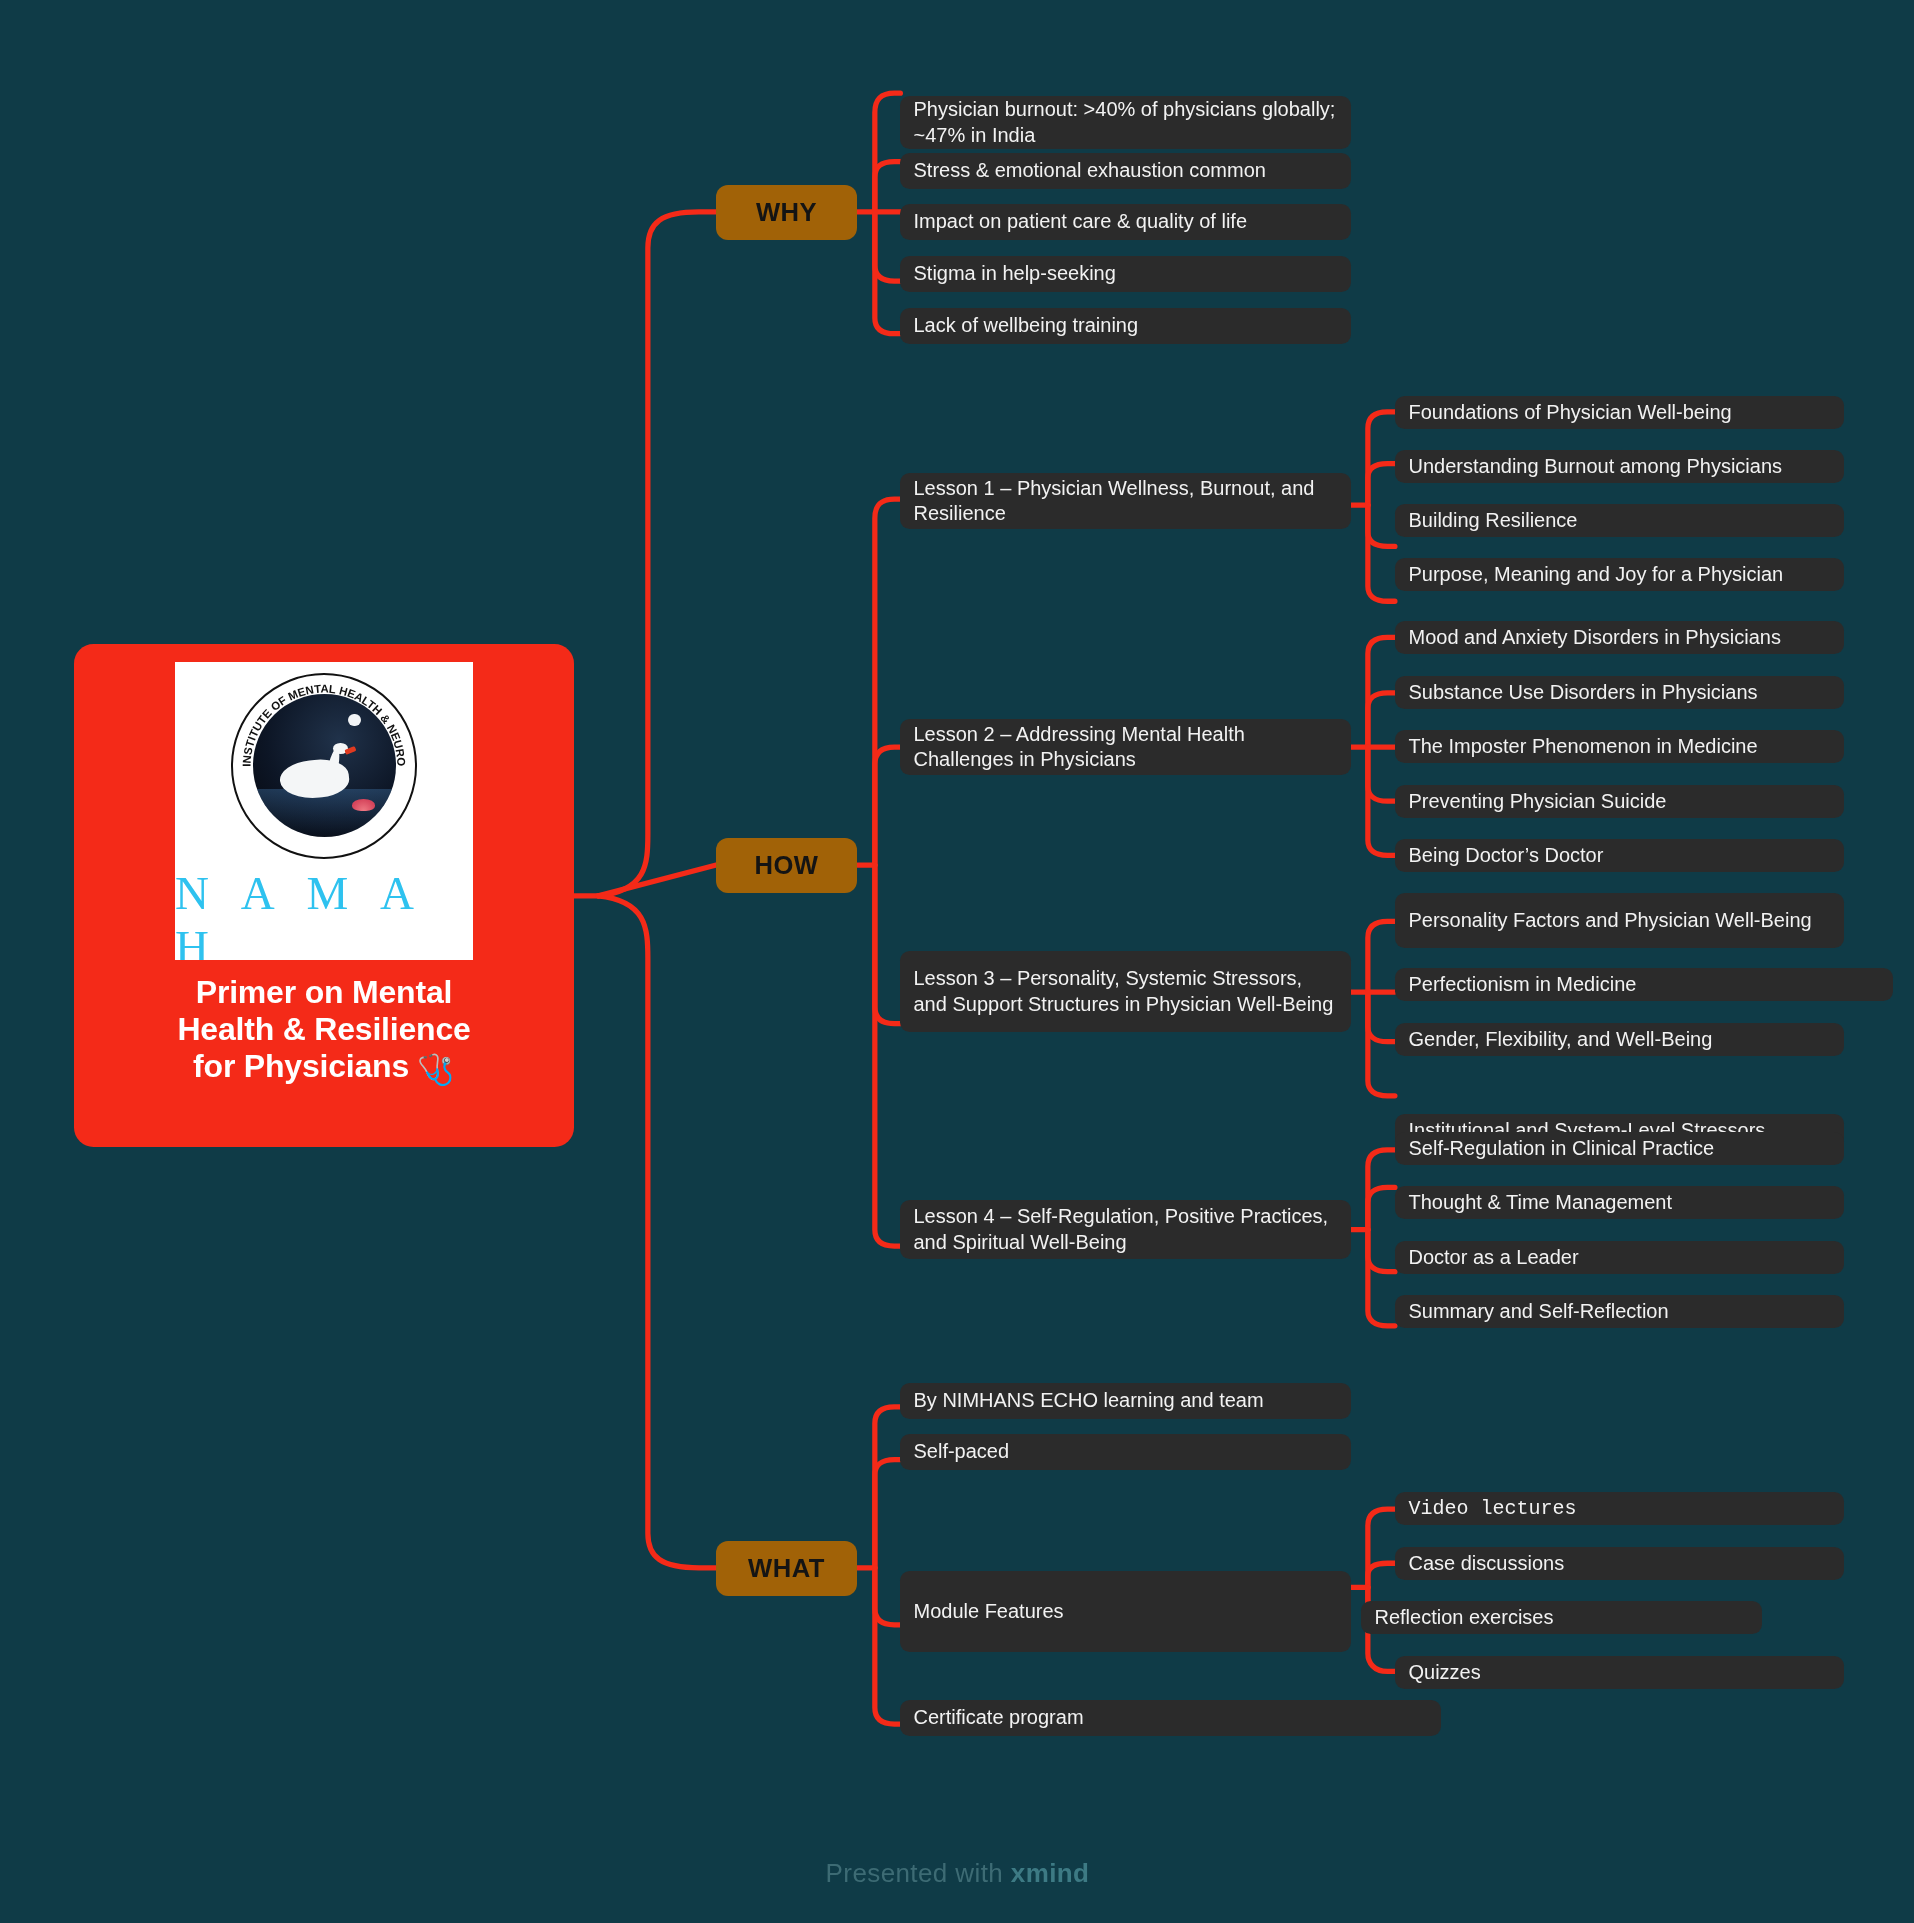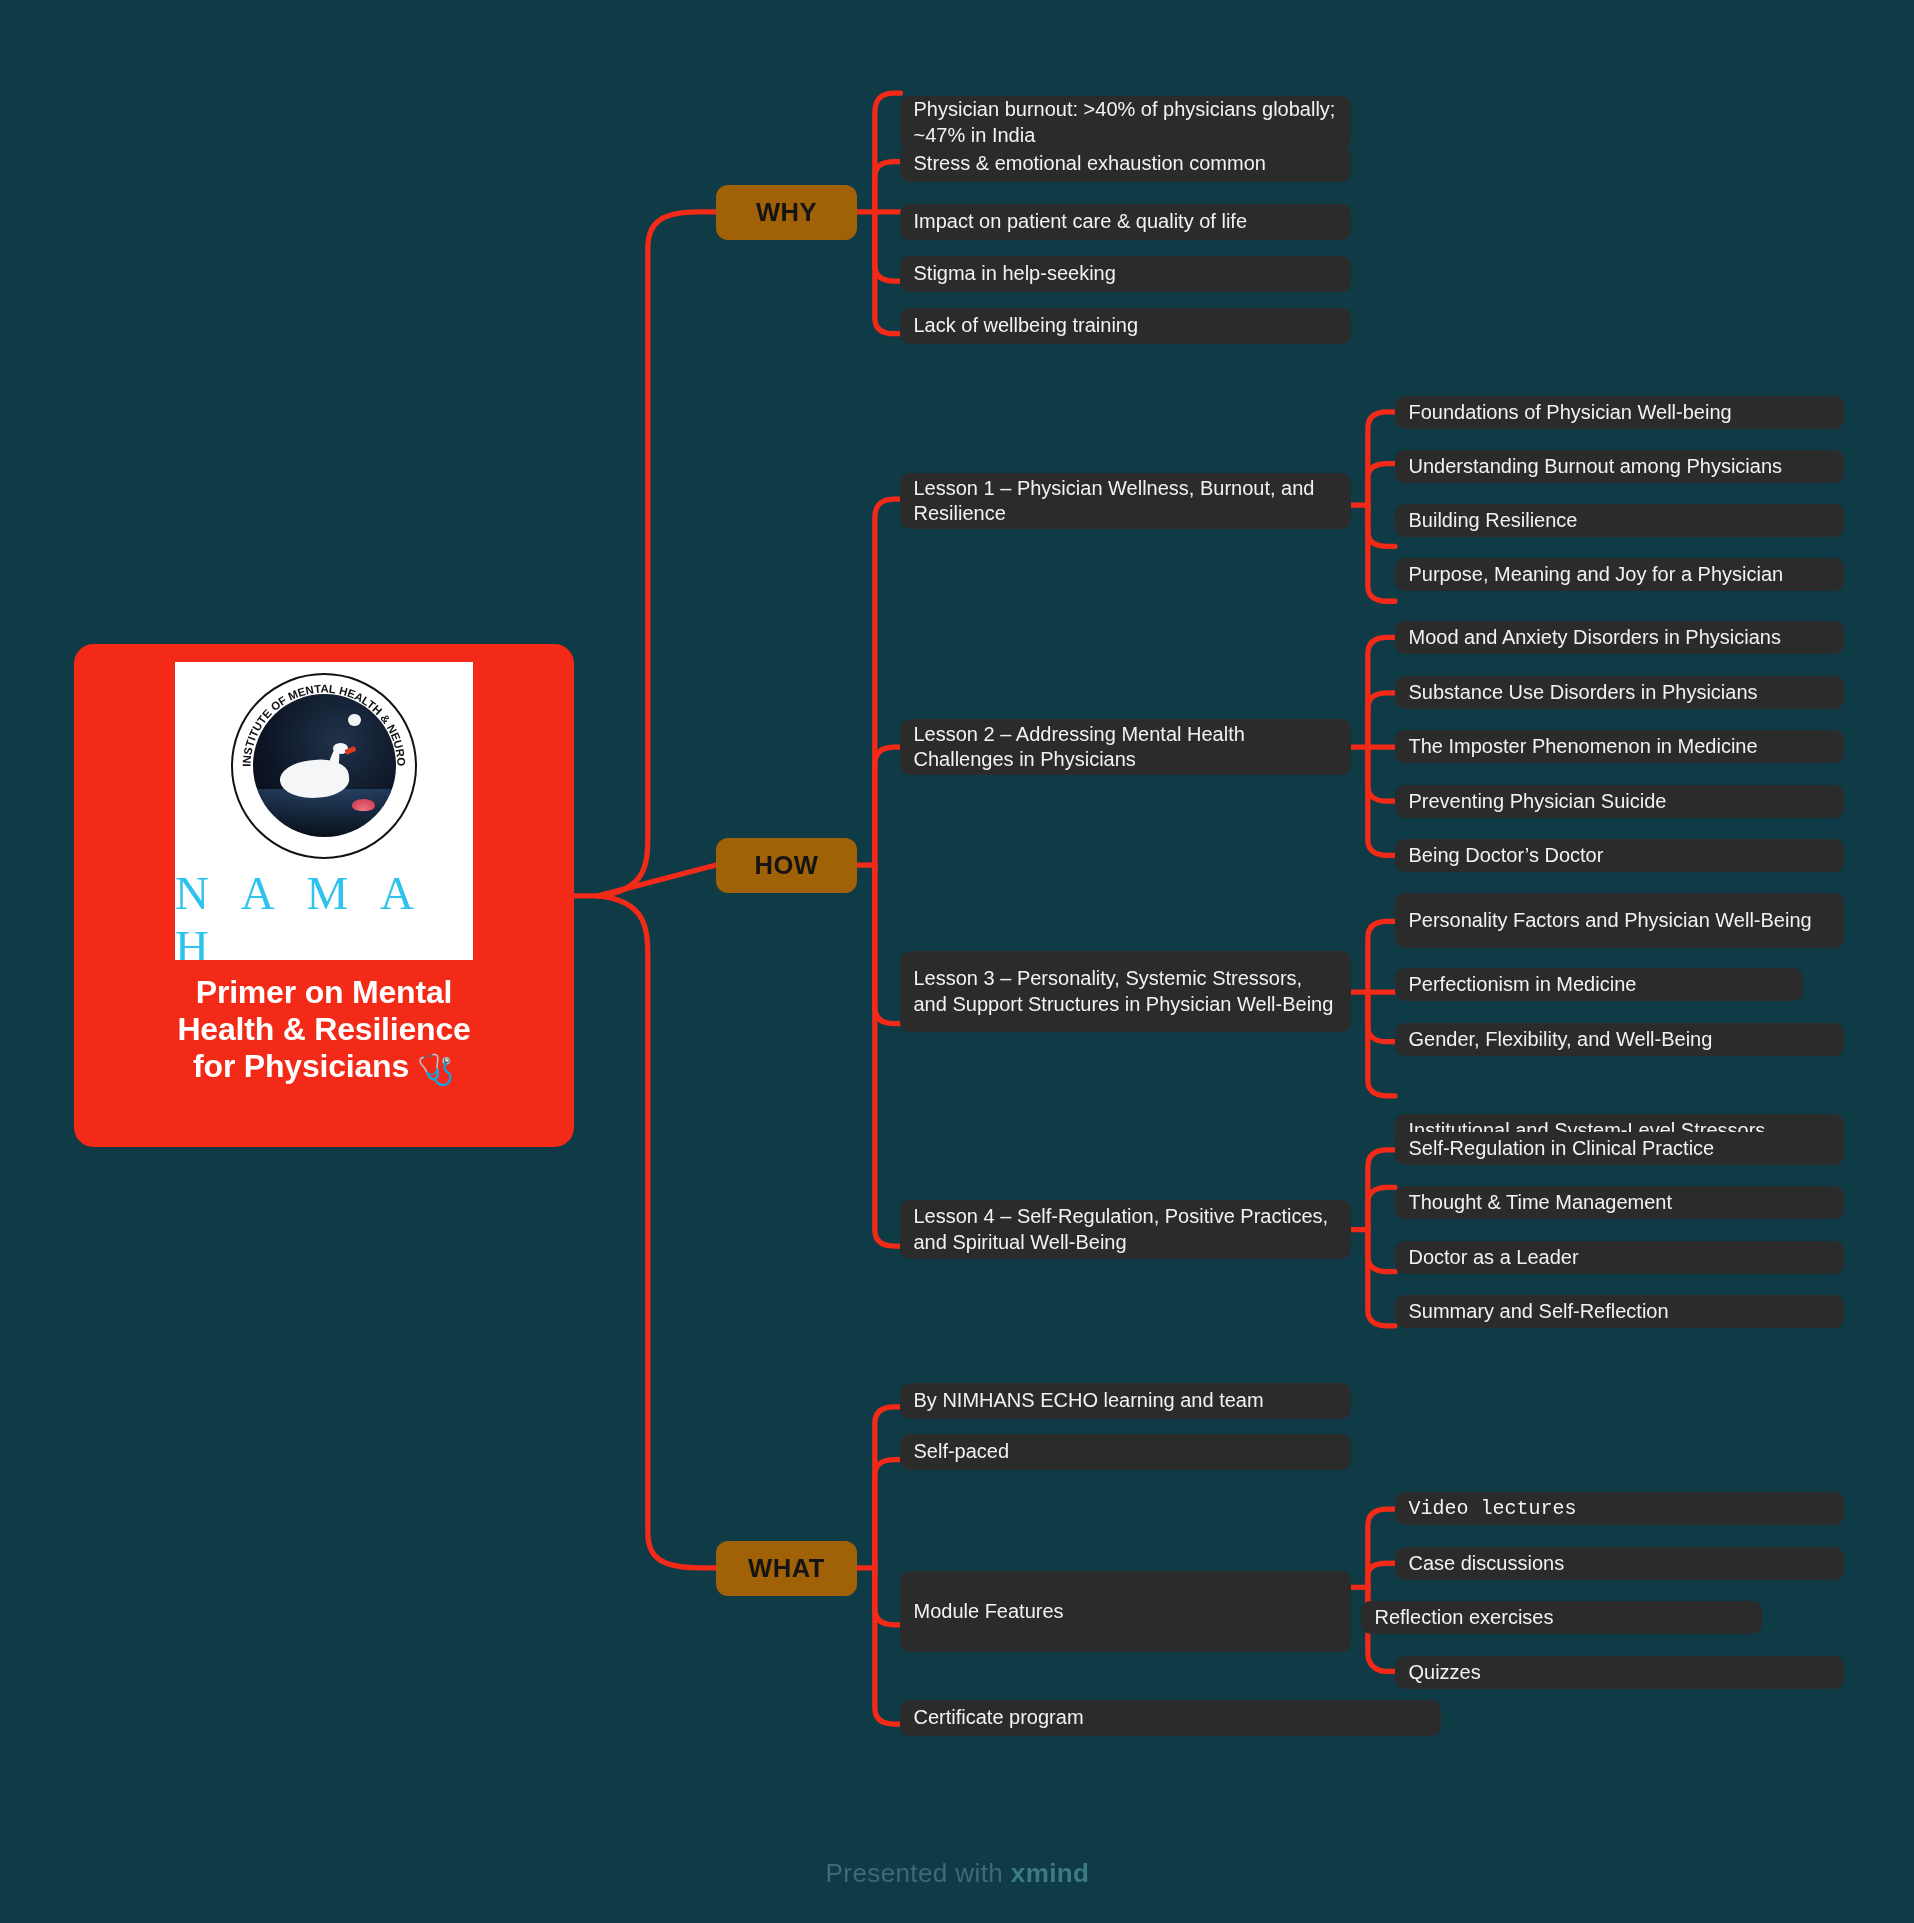--- a/index.html
+++ b/index.html
@@ -268,21 +268,21 @@
       <span>for Physicians</span>
       <span class="steth">🩺</span>
     </div>
   </div>
 
   <div class="branch-pill" style="left:716px; top:185px;">WHY</div>
   <div class="branch-pill" style="left:716px; top:838px;">HOW</div>
   <div class="branch-pill" style="left:716px; top:1541px;">WHAT</div>
 
   <div class="topic two-line" style="left:900px; top:71px; width:451px; height:53px;margin-top:25px;">Physician burnout: &gt;40% of physicians globally; ~47% in India</div>
-  <div class="topic" style="left:900px; top:146px; width:451px; height:36px;">Stress &amp; emotional exhaustion common</div>
+  <div class="topic" style="left:900px; top:153px; width:451px; height:36px;">Stress &amp; emotional exhaustion common</div>
   <div class="topic" style="left:900px; top:204px; width:451px; height:36px;">Impact on patient care &amp; quality of life</div>
   <div class="topic" style="left:900px; top:256px; width:451px; height:36px;">Stigma in help-seeking</div>
   <div class="topic" style="left:900px; top:308px; width:451px; height:36px;">Lack of wellbeing training</div>
 
   <div class="topic two-line" style="left:900px; top:473px; width:451px; height:56px;">Lesson 1 – Physician Wellness, Burnout, and Resilience</div>
   <div class="topic two-line" style="left:900px; top:719px; width:451px; height:56px;">Lesson 2 – Addressing Mental Health Challenges in Physicians</div>
   <div class="topic" style="left:900px; top:951px; width:451px; height:81px;">Lesson 3 – Personality, Systemic Stressors, and Support Structures in Physician Well-Being</div>
   <div class="topic two-line" style="left:900px; top:1200px; width:451px; height:59px;">Lesson 4 – Self-Regulation, Positive Practices, and Spiritual Well-Being</div>
 
   <div class="topic" style="left:1395px; top:396px; width:449px; height:33px;">Foundations of Physician Well-being</div>
@@ -290,21 +290,21 @@
   <div class="topic" style="left:1395px; top:504px; width:449px; height:33px;">Building Resilience</div>
   <div class="topic" style="left:1395px; top:558px; width:449px; height:33px;">Purpose, Meaning and Joy for a Physician</div>
 
   <div class="topic" style="left:1395px; top:621px; width:449px; height:33px;">Mood and Anxiety Disorders in Physicians</div>
   <div class="topic" style="left:1395px; top:676px; width:449px; height:33px;">Substance Use Disorders in Physicians</div>
   <div class="topic" style="left:1395px; top:730px; width:449px; height:33px;">The Imposter Phenomenon in Medicine</div>
   <div class="topic" style="left:1395px; top:785px; width:449px; height:33px;">Preventing Physician Suicide</div>
   <div class="topic" style="left:1395px; top:839px; width:449px; height:33px;">Being Doctor’s Doctor</div>
 
   <div class="topic" style="left:1395px; top:893px; width:449px; height:55px;">Personality Factors and Physician Well-Being</div>
-  <div class="topic" style="left:1395px; top:968px; width:408px; height:33px;">Perfectionism in Medicine</div>
+  <div class="topic" style="left:1395px; top:968px; width:498px; height:33px;">Perfectionism in Medicine</div>
   <div class="topic" style="left:1395px; top:1023px; width:449px; height:33px;">Gender, Flexibility, and Well-Being</div>
   <div class="topic" style="left:1395px; top:1114px; width:449px; height:33px;">Institutional and System-Level Stressors</div>
 
   <div class="topic" style="left:1395px; top:1132px; width:449px; height:33px;">Self-Regulation in Clinical Practice</div>
   <div class="topic" style="left:1395px; top:1186px; width:449px; height:33px;">Thought &amp; Time Management</div>
   <div class="topic" style="left:1395px; top:1241px; width:449px; height:33px;">Doctor as a Leader</div>
   <div class="topic" style="left:1395px; top:1295px; width:449px; height:33px;">Summary and Self-Reflection</div>
 
   <div class="topic" style="left:900px; top:1383px; width:451px; height:36px;">By NIMHANS ECHO learning and team</div>
   <div class="topic" style="left:900px; top:1434px; width:451px; height:36px;">Self-paced</div>

